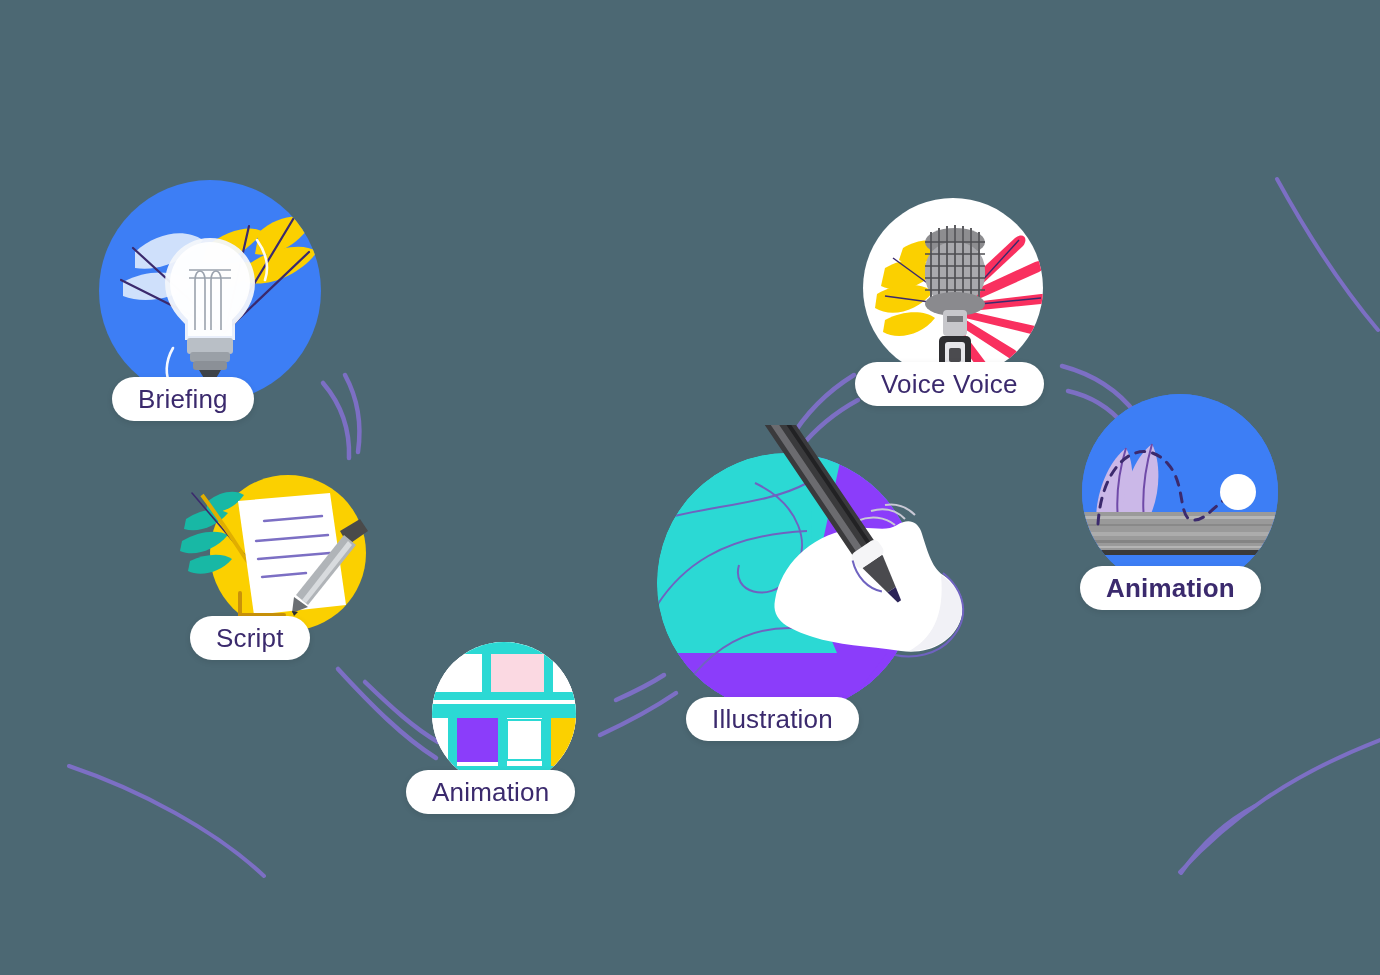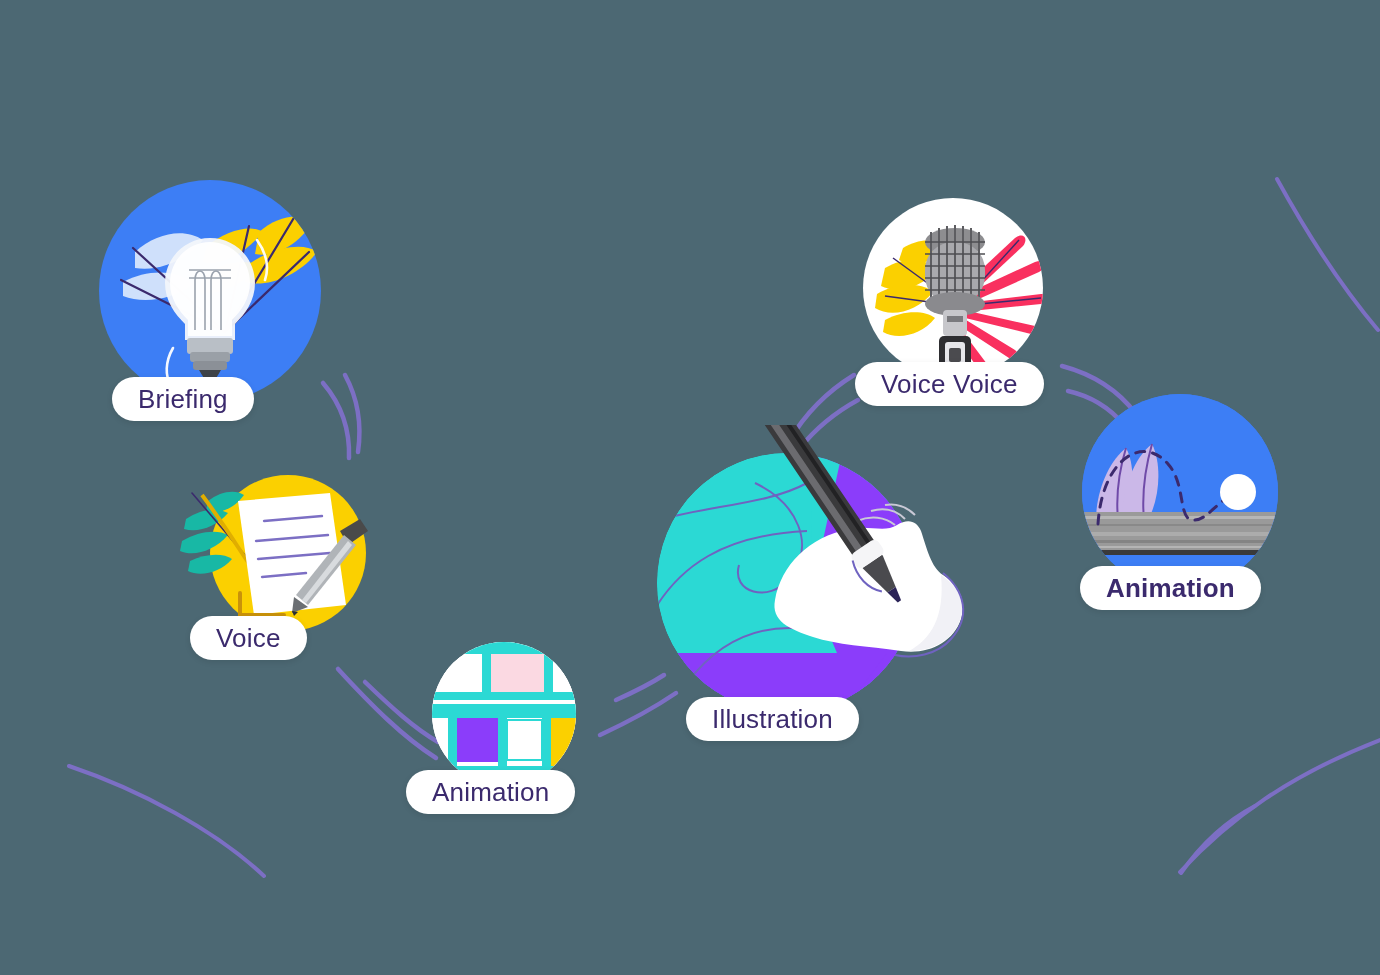--- a/index.html
+++ b/index.html
@@ -170,21 +170,21 @@
 
         <g>
           <path d="M160,66 L180,54 L188,66 L168,80 Z" fill="#4a4a4a"></path>
           <path d="M116,130 L164,70 L176,80 L128,140 Z" fill="#b0b4b8"></path>
           <path d="M122,135 L168,76 L172,80 L126,138 Z" fill="#d8dbde"></path>
           <path d="M114,132 L128,142 L112,148 Z" fill="#6b6f73"></path>
           <path d="M112,146 L118,147 L114,151 Z" fill="#2c2f33"></path>
         </g>
       </svg>
       <div class="pill" style="left:190px;top:616px;">
-        <span>Voice</span>
+        <span>Script</span>
       </div>
     </div>
 
     <div class="step">
       <div class="circle" style="left:432px;top:642px;width:144px;height:144px;background:#ffffff;">
         <svg viewBox="0 0 144 144" width="144" height="144">
           <rect x="0" y="0" width="144" height="144" fill="#ffffff"></rect>
 
           <rect x="118" y="74" width="30" height="58" fill="#fbd000"></rect>
 

